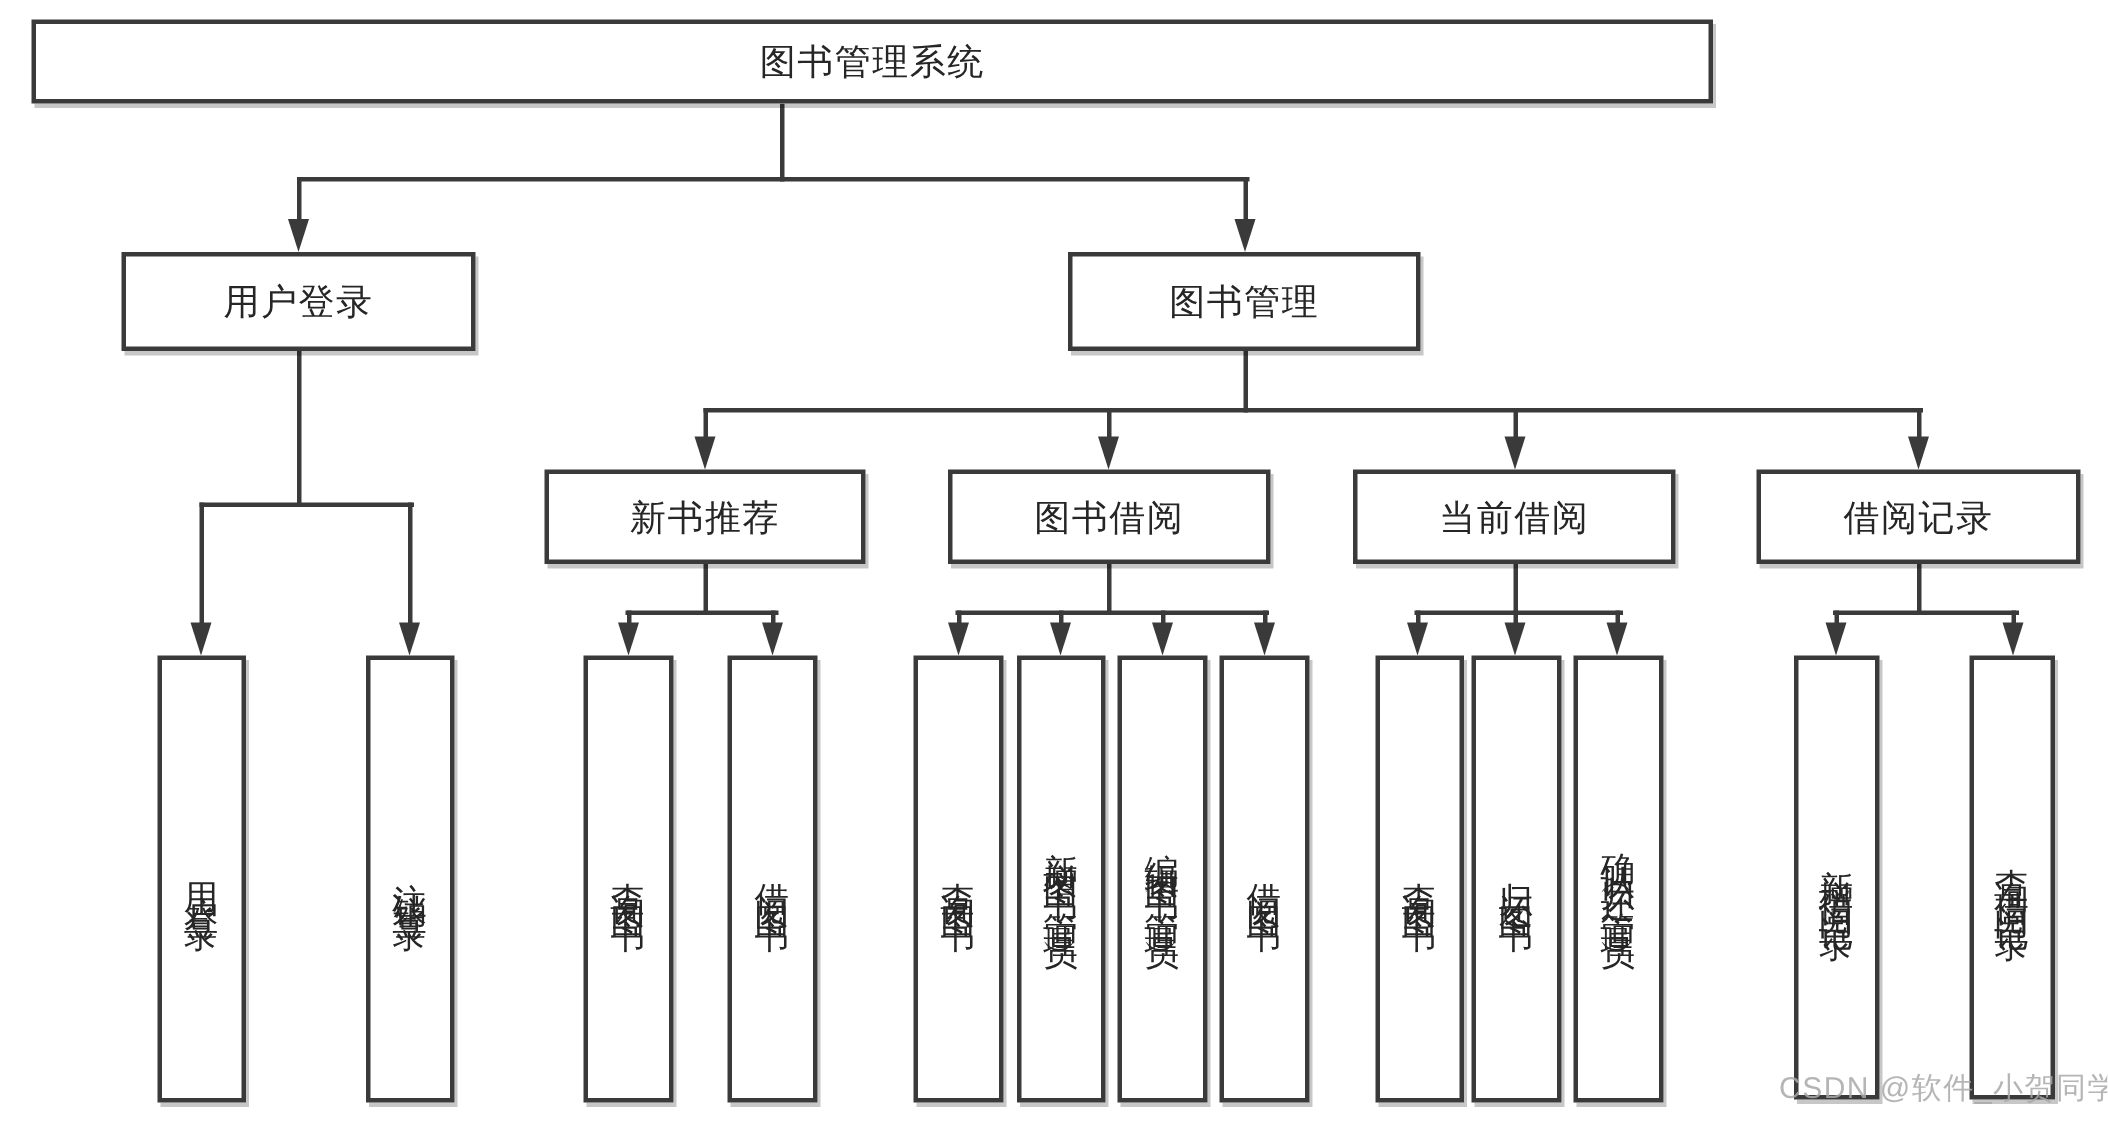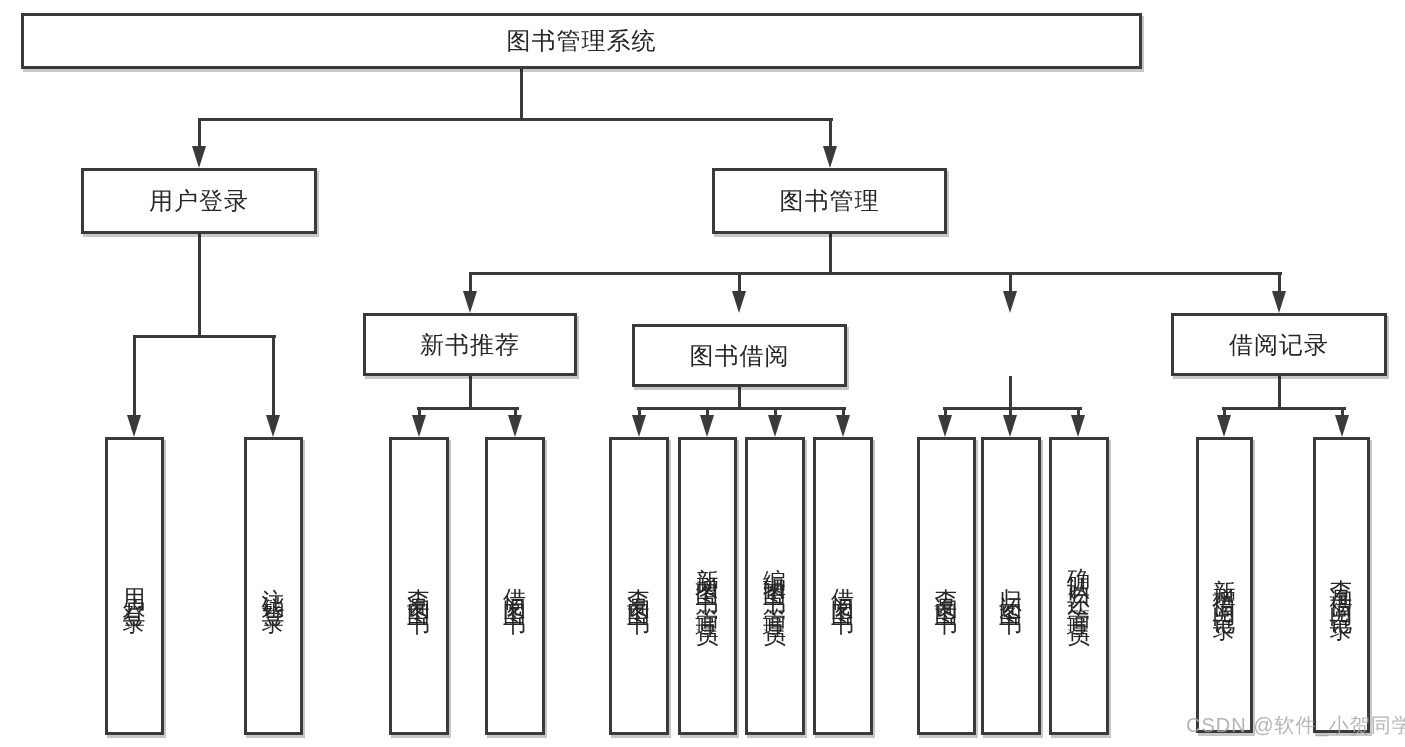--- a/index.html
+++ b/index.html
@@ -47,22 +47,25 @@
   <div class="hbox" style="left:81px;top:168px;width:236px;height:66px">
     <span>用户登录</span>
   </div>
   <div class="hbox" style="left:363px;top:313px;width:214px;height:63px">
     <span>新书推荐</span>
   </div>
 
   <div class="hbox" style="left:712px;top:168px;width:235px;height:66px">
     <span>图书管理</span>
   </div>
-  <div class="hbox" style="left:632px;top:324px;width:215px;height:63px">
+  <div class="hbox" style="left:632px;top:313px;width:215px;height:63px">
     <span>图书借阅</span>
+  </div>
+  <div class="hbox" style="left:902px;top:313px;width:215px;height:63px">
+    <span>当前借阅</span>
   </div>
   <div class="hbox" style="left:1171px;top:313px;width:216px;height:63px">
     <span>借阅记录</span>
   </div>
 
   <div class="vbox" style="left:105px;top:437px;width:59px;height:298px">
     <span class="vtext">用户登录</span>
   </div>
   <div class="vbox" style="left:244px;top:437px;width:59px;height:298px">
     <span class="vtext">注销登录</span>

